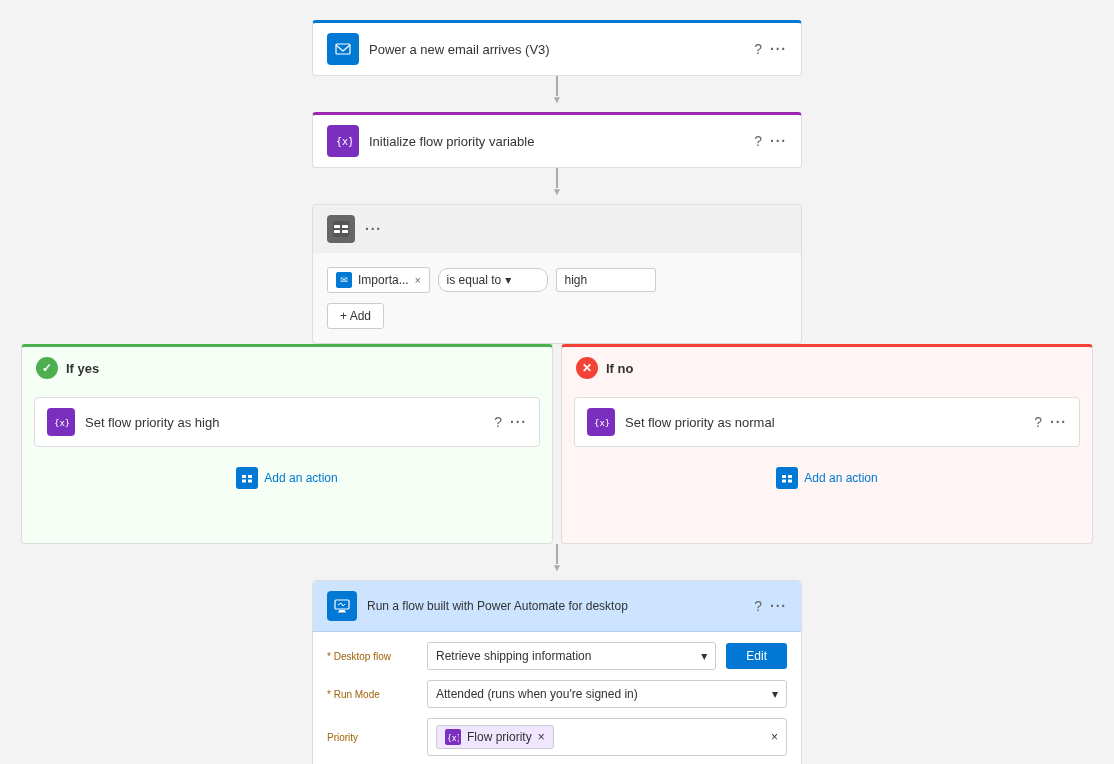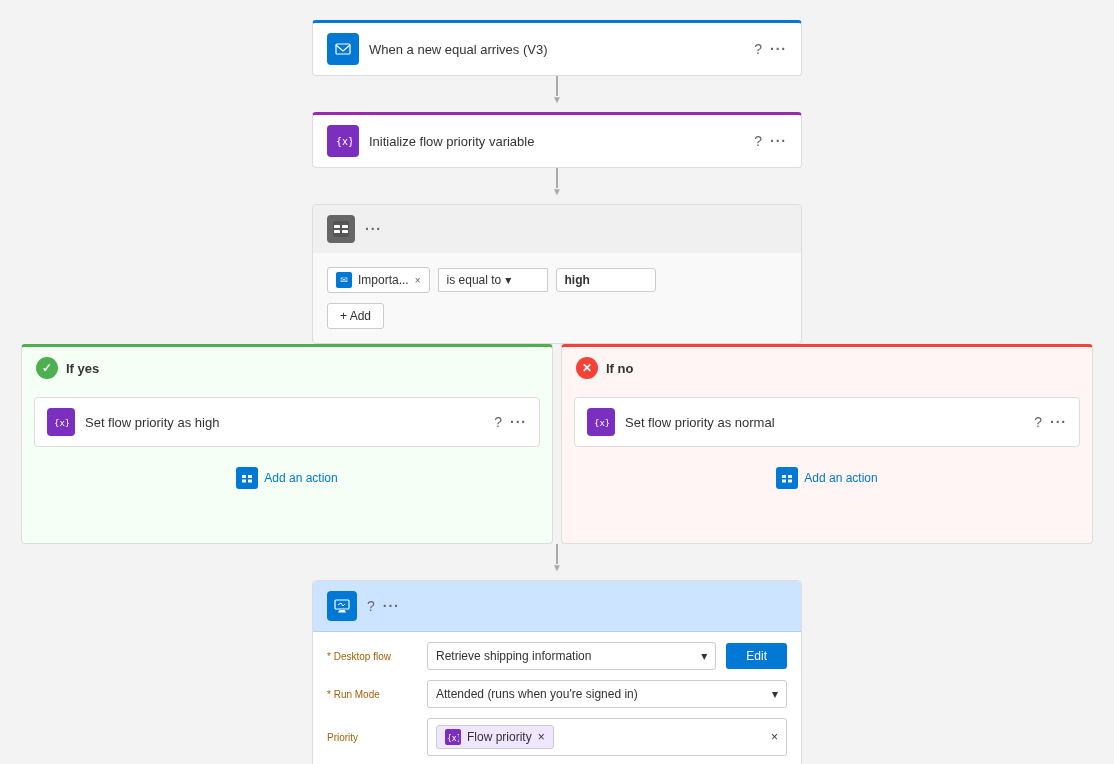--- a/index.html
+++ b/index.html
@@ -151,38 +151,37 @@
     }
 
     .chip-close {
       cursor: pointer;
       color: #666;
       font-size: 10px;
     }
 
     .condition-select {
       border: 1px solid #ccc;
-      border-radius: 1px;
+      border-radius: 10px;
       padding: 4px 8px;
       font-size: 12px;
       background: white;
       display: flex;
       align-items: center;
       gap: 4px;
       min-width: 110px;
     }
 
     .condition-value {
       border: 1px solid #ccc;
       border-radius: 3px;
       padding: 4px 8px;
       font-size: 12px;
       background: white;
       min-width: 100px;
-      font-weight: bold;
     }
 
     .add-button {
       border: 1px solid #ccc;
       border-radius: 3px;
       padding: 5px 12px;
       font-size: 12px;
       background: white;
       cursor: pointer;
       display: flex;
@@ -389,21 +388,21 @@
 <div class="canvas">
 
   <div class="flow-card email-card">
     <div class="card-icon icon-blue">
       <svg width="18" height="18" viewBox="0 0 18 18" fill="none">
         <rect width="18" height="18" rx="2" fill="#0078d4"></rect>
         <rect x="2" y="4" width="14" height="10" rx="1" fill="none" stroke="white" stroke-width="1.2"></rect>
         <polyline points="2,5 9,11 16,5" stroke="white" stroke-width="1.2" fill="none"></polyline>
       </svg>
     </div>
-    <span class="card-title">When a new equal arrives (V3)</span>
+    <span class="card-title">Power a new email arrives (V3)</span>
     <div class="card-actions">
       <span class="card-help">?</span>
       <span class="card-more">···</span>
     </div>
   </div>
 
   <div class="arrow-down"></div>
 
   <div class="flow-card init-card">
     <div class="card-icon icon-purple">
@@ -534,20 +533,21 @@
     <div class="desktop-flow-header">
       <div class="card-icon icon-blue-desktop" style="width:30px;height:30px;border-radius:4px;">
         <svg width="18" height="18" viewBox="0 0 18 18">
           <rect width="18" height="18" rx="2" fill="#0078d4"></rect>
           <rect x="2" y="3" width="14" height="9" rx="1" fill="none" stroke="white" stroke-width="1.2"></rect>
           <rect x="6" y="13" width="6" height="2" fill="white" rx="0.5"></rect>
           <rect x="5" y="14.5" width="8" height="1" fill="white"></rect>
           <polyline points="5,8 8,6 10,9 12,7" stroke="white" stroke-width="1" fill="none"></polyline>
         </svg>
       </div>
+      <span class="card-title" style="font-size:12px;">Run a flow built with Power Automate for desktop</span>
       <div class="card-actions">
         <span class="card-help">?</span>
         <span class="card-more">···</span>
       </div>
     </div>
     <div class="desktop-flow-body">
 
       <div class="field-row">
         <span class="field-label">* Desktop flow</span>
         <div class="field-input" style="flex:1;">

